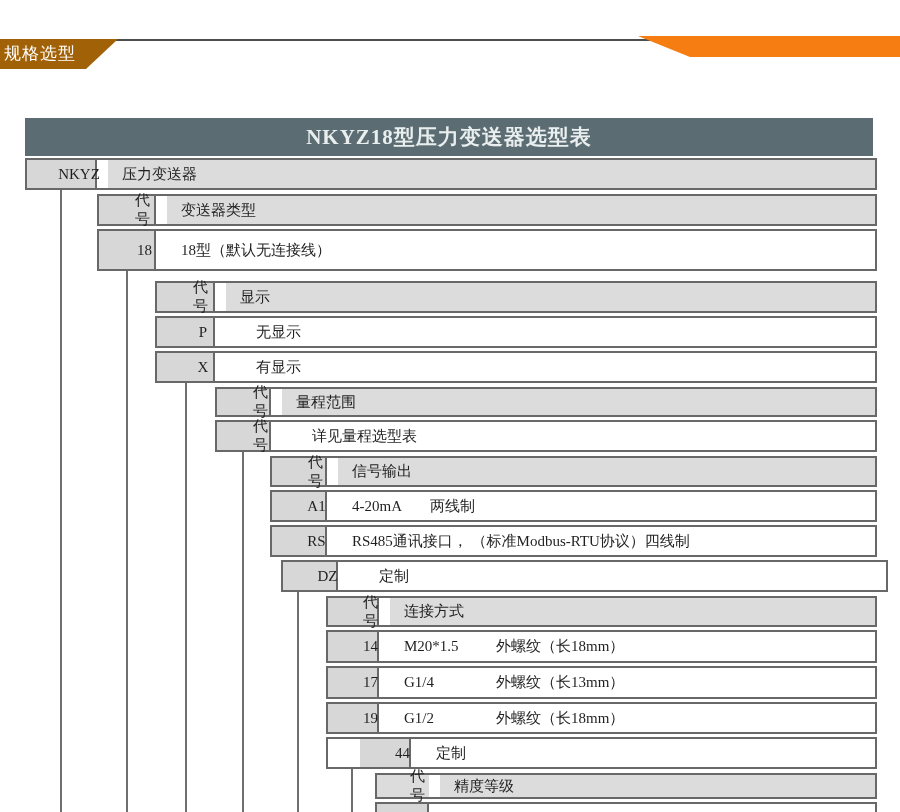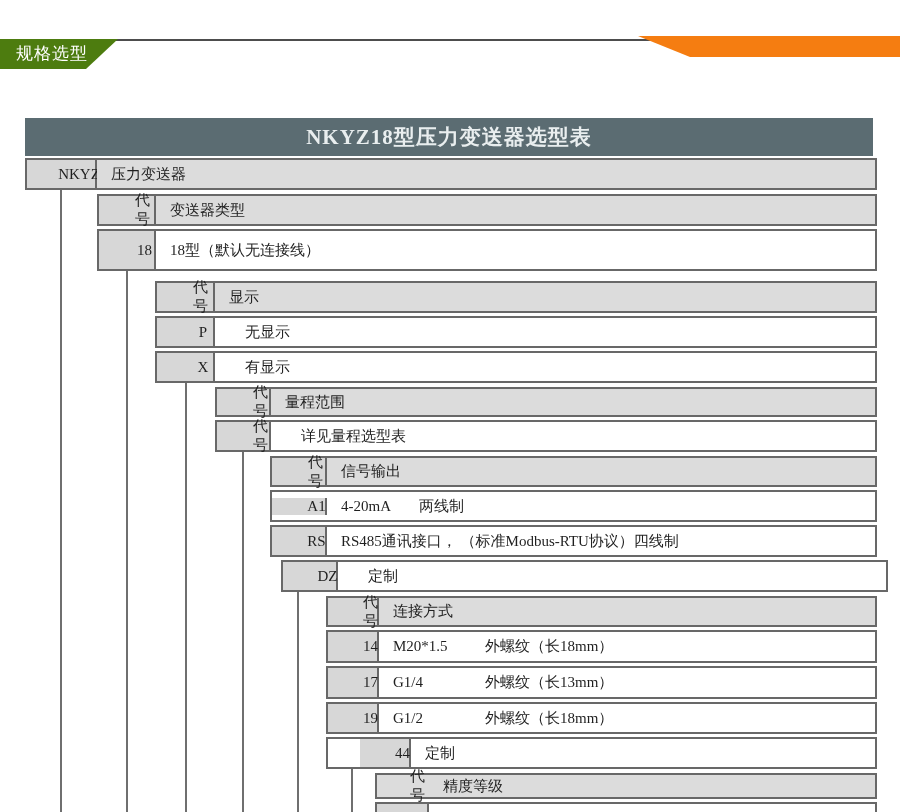--- a/index.html
+++ b/index.html
@@ -3,23 +3,23 @@
 <meta charset="utf-8">
 <style>
   html,body{margin:0;padding:0;background:#fff;}
   .canvas{
     position:relative;width:900px;height:812px;overflow:hidden;background:#ffffff;
     font-family:"Liberation Serif","DejaVu Serif",serif;color:#1f1f1f;
   }
   
   .top-line{position:absolute;left:0;top:39px;width:668px;height:2px;background:#4d4d4d;}
   .spec-tab{
-    position:absolute;left:0;top:39px;width:132px;height:30px;background:#4d7c0f;
+    position:absolute;left:0;top:39px;width:132px;height:30px;background:#a16207;
     clip-path:polygon(0 0,118px 0,86px 100%,0 100%);
-    color:#fff;font-size:17px;line-height:30px;padding-left:16px;box-sizing:border-box;
+    color:#fff;font-size:17px;line-height:30px;padding-left:4px;box-sizing:border-box;
     letter-spacing:1px;
   }
   .orange-band{
     position:absolute;left:638px;top:36px;width:262px;height:21px;background:#f57d11;
     clip-path:polygon(0 0,100% 0,100% 100%,52px 100%);
   }
   
   .tbl-title{
     position:absolute;left:25px;top:118px;width:848px;height:38px;background:#5b6c72;
     color:#e9eeef;font-size:21px;font-weight:bold;letter-spacing:1px;
@@ -29,21 +29,21 @@
   .row{
     position:absolute;display:flex;border:2px solid #686868;box-sizing:border-box;
     font-size:15px;
   }
   .row .code{
     background:#d7d7d7;border-right:2px solid #686868;display:flex;align-items:center;
     justify-content:center;flex:0 0 auto;box-sizing:border-box;padding-left:36px;
   }
   .row .desc{
     flex:1 1 auto;display:flex;align-items:center;padding-left:14px;background:#ffffff;
-    white-space:nowrap;overflow:hidden;
+    white-space:nowrap;overflow:hidden;margin-left:11px;
   }
   .row.hdr .desc{background:#dcdcdc;}
   .row.nodiv .code{border-right:none;background:#dcdcdc;justify-content:flex-end;padding-right:4px;}
   .desc .part1{display:inline-block;min-width:92px;}
   .desc.indent{padding-left:30px;}
   
   .vline{position:absolute;width:2px;background:#6f6f6f;}
 </style>
 </head>
 <body>
@@ -93,21 +93,21 @@
   </div>
   <div class="row" style="left:215px;top:420px;width:662px;height:32px;">
     <div class="code" style="width:54px;">代号</div>
     <div class="desc indent">详见量程选型表</div>
   </div>
 
   <div class="row hdr" style="left:270px;top:456px;width:607px;height:31px;">
     <div class="code" style="width:55px;">代号</div>
     <div class="desc">信号输出</div>
   </div>
-  <div class="row" style="left:270px;top:490px;width:607px;height:32px;align-items:center;">
+  <div class="row" style="left:270px;top:490px;width:607px;height:32px;">
     <div class="code" style="width:55px;">A1</div>
     <div class="desc">
       <span class="part1" style="min-width:78px;">4-20mA</span>
       <span>两线制</span>
     </div>
   </div>
   <div class="row" style="left:270px;top:525px;width:607px;height:32px;">
     <div class="code" style="width:55px;">RS</div>
     <div class="desc">RS485通讯接口， （标准Modbus-RTU协议）四线制</div>
   </div>

